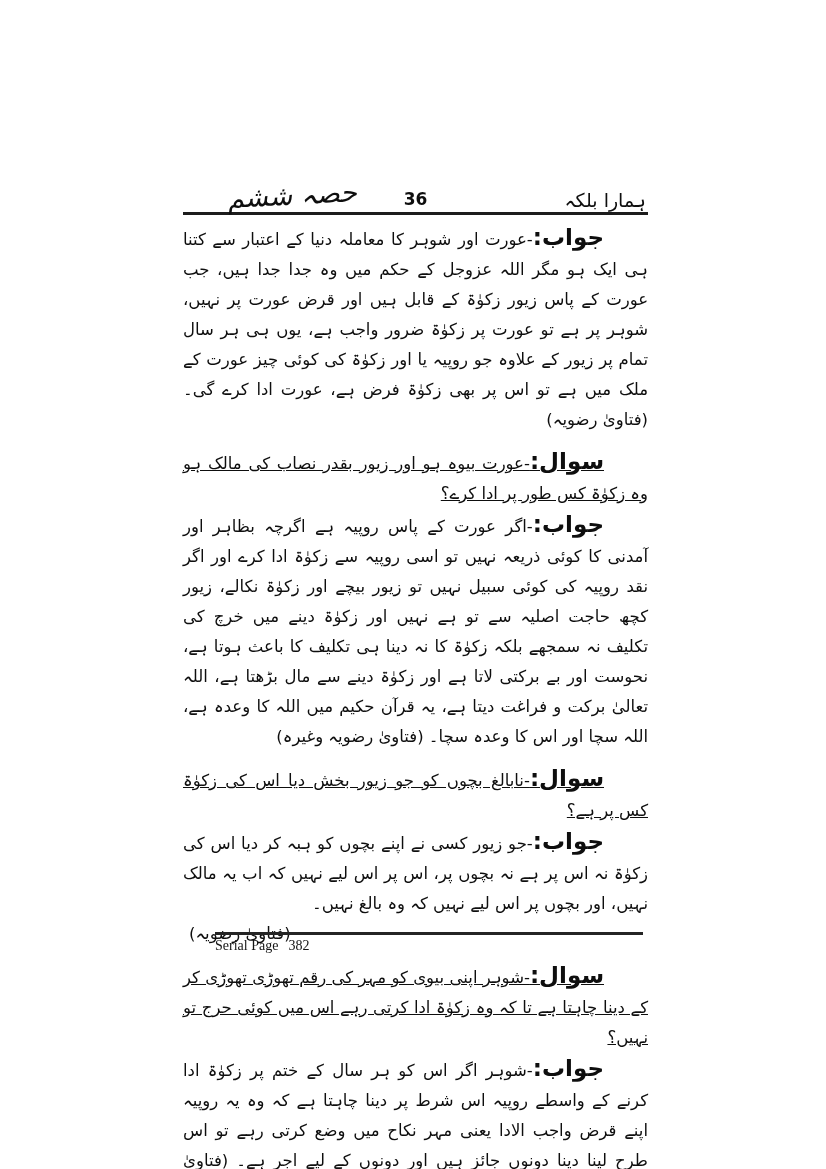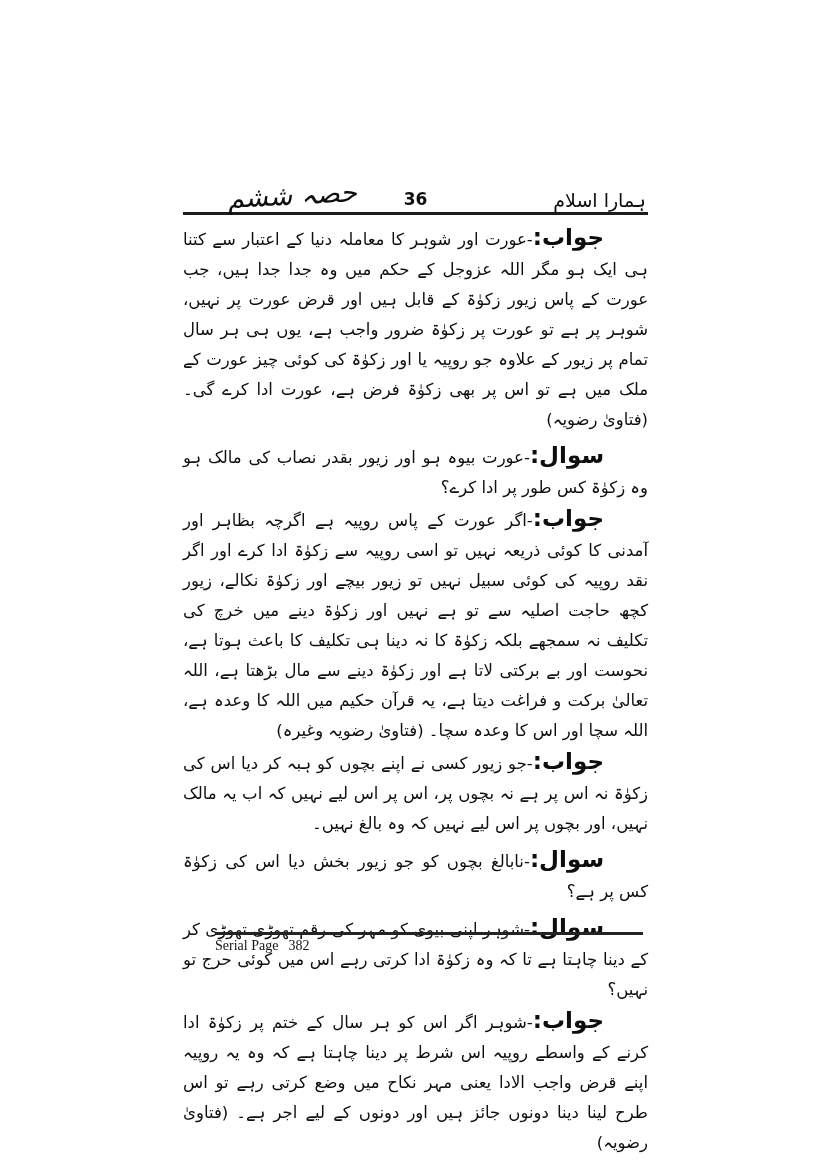--- a/index.html
+++ b/index.html
@@ -32,21 +32,21 @@
   
   .content{
     position:absolute;left:183px;top:222px;width:465px;
   }
   p.qa{
     margin:0;padding:0;
     direction:rtl;text-align:justify;
     font-size:16.5px;line-height:30px;
     text-indent:44px;
   }
-  p.qa.q{margin-top:5px;}
+  p.qa.q{margin-top:11px;text-decoration:underline;}
   p.qa .lbl{font-weight:bold;font-size:23px;letter-spacing:.5px;}
   .citation-line{
     direction:rtl;text-align:left;
     font-size:16.5px;line-height:30px;
     padding-left:6px;
   }
 
   
   .footer{
     position:absolute;left:215px;top:932px;width:428px;
@@ -57,36 +57,37 @@
     font-size:14px;color:#141414;padding-top:3px;
   }
   .footer-text .num{margin-left:10px;}
 </style>
 </head>
 <body>
 
 <div class="page">
 
   <div class="header">
-    <span class="header-title-right">ہمارا اسلام</span>
+    <span class="header-title-right">ہمارا بلکہ</span>
     <span class="header-page-number">36</span>
     <span class="header-part-title">حصہ ششم</span>
   </div>
 
   <div class="content">
 
     <p class="qa a"><b class="lbl">جواب:</b><span>-عورت اور شوہر کا معاملہ دنیا کے اعتبار سے کتنا ہی ایک ہو مگر اللہ عزوجل کے حکم میں وہ جدا جدا ہیں، جب عورت کے پاس زیور زکوٰۃ کے قابل ہیں اور قرض عورت پر نہیں، شوہر پر ہے تو عورت پر زکوٰۃ ضرور واجب ہے، یوں ہی ہر سال تمام پر زیور کے علاوہ جو روپیہ یا اور زکوٰۃ کی کوئی چیز عورت کے ملک میں ہے تو اس پر بھی زکوٰۃ فرض ہے، عورت ادا کرے گی۔ (فتاویٰ رضویہ)</span></p>
 
     <p class="qa q"><b class="lbl">سوال:</b><span>-عورت بیوہ ہو اور زیور بقدر نصاب کی مالک ہو وہ زکوٰۃ کس طور پر ادا کرے؟</span></p>
 
     <p class="qa a"><b class="lbl">جواب:</b><span>-اگر عورت کے پاس روپیہ ہے اگرچہ بظاہر اور آمدنی کا کوئی ذریعہ نہیں تو اسی روپیہ سے زکوٰۃ ادا کرے اور اگر نقد روپیہ کی کوئی سبیل نہیں تو زیور بیچے اور زکوٰۃ نکالے، زیور کچھ حاجت اصلیہ سے تو ہے نہیں اور زکوٰۃ دینے میں خرچ کی تکلیف نہ سمجھے بلکہ زکوٰۃ کا نہ دینا ہی تکلیف کا باعث ہوتا ہے، نحوست اور بے برکتی لاتا ہے اور زکوٰۃ دینے سے مال بڑھتا ہے، اللہ تعالیٰ برکت و فراغت دیتا ہے، یہ قرآن حکیم میں اللہ کا وعدہ ہے، اللہ سچا اور اس کا وعدہ سچا۔ (فتاویٰ رضویہ وغیرہ)</span></p>
 
+    <p class="qa q"><b class="lbl">سوال:</b><span>-نابالغ بچوں کو جو زیور بخش دیا اس کی زکوٰۃ کس پر ہے؟</span></p>
+
     <p class="qa a"><b class="lbl">جواب:</b><span>-جو زیور کسی نے اپنے بچوں کو ہبہ کر دیا اس کی زکوٰۃ نہ اس پر ہے نہ بچوں پر، اس پر اس لیے نہیں کہ اب یہ مالک نہیں، اور بچوں پر اس لیے نہیں کہ وہ بالغ نہیں۔</span></p>
-
-    <p class="qa q"><b class="lbl">سوال:</b><span>-نابالغ بچوں کو جو زیور بخش دیا اس کی زکوٰۃ کس پر ہے؟</span></p>
+    <div class="citation-line">(فتاویٰ رضویہ)</div>
 
     <p class="qa q"><b class="lbl">سوال:</b><span>-شوہر اپنی بیوی کو مہر کی رقم تھوڑی تھوڑی کر کے دینا چاہتا ہے تا کہ وہ زکوٰۃ ادا کرتی رہے اس میں کوئی حرج تو نہیں؟</span></p>
 
     <p class="qa a"><b class="lbl">جواب:</b><span>-شوہر اگر اس کو ہر سال کے ختم پر زکوٰۃ ادا کرنے کے واسطے روپیہ اس شرط پر دینا چاہتا ہے کہ وہ یہ روپیہ اپنے قرض واجب الادا یعنی مہر نکاح میں وضع کرتی رہے تو اس طرح لینا دینا دونوں جائز ہیں اور دونوں کے لیے اجر ہے۔ (فتاویٰ رضویہ)</span></p>
 
     <p class="qa q"><b class="lbl">سوال:</b><span>-سونا اور چاندی دونوں ہوں مگر نصاب سے کم تو زکوٰۃ ہے یا نہیں؟</span></p>
 
   </div>
 
   <div class="footer">

